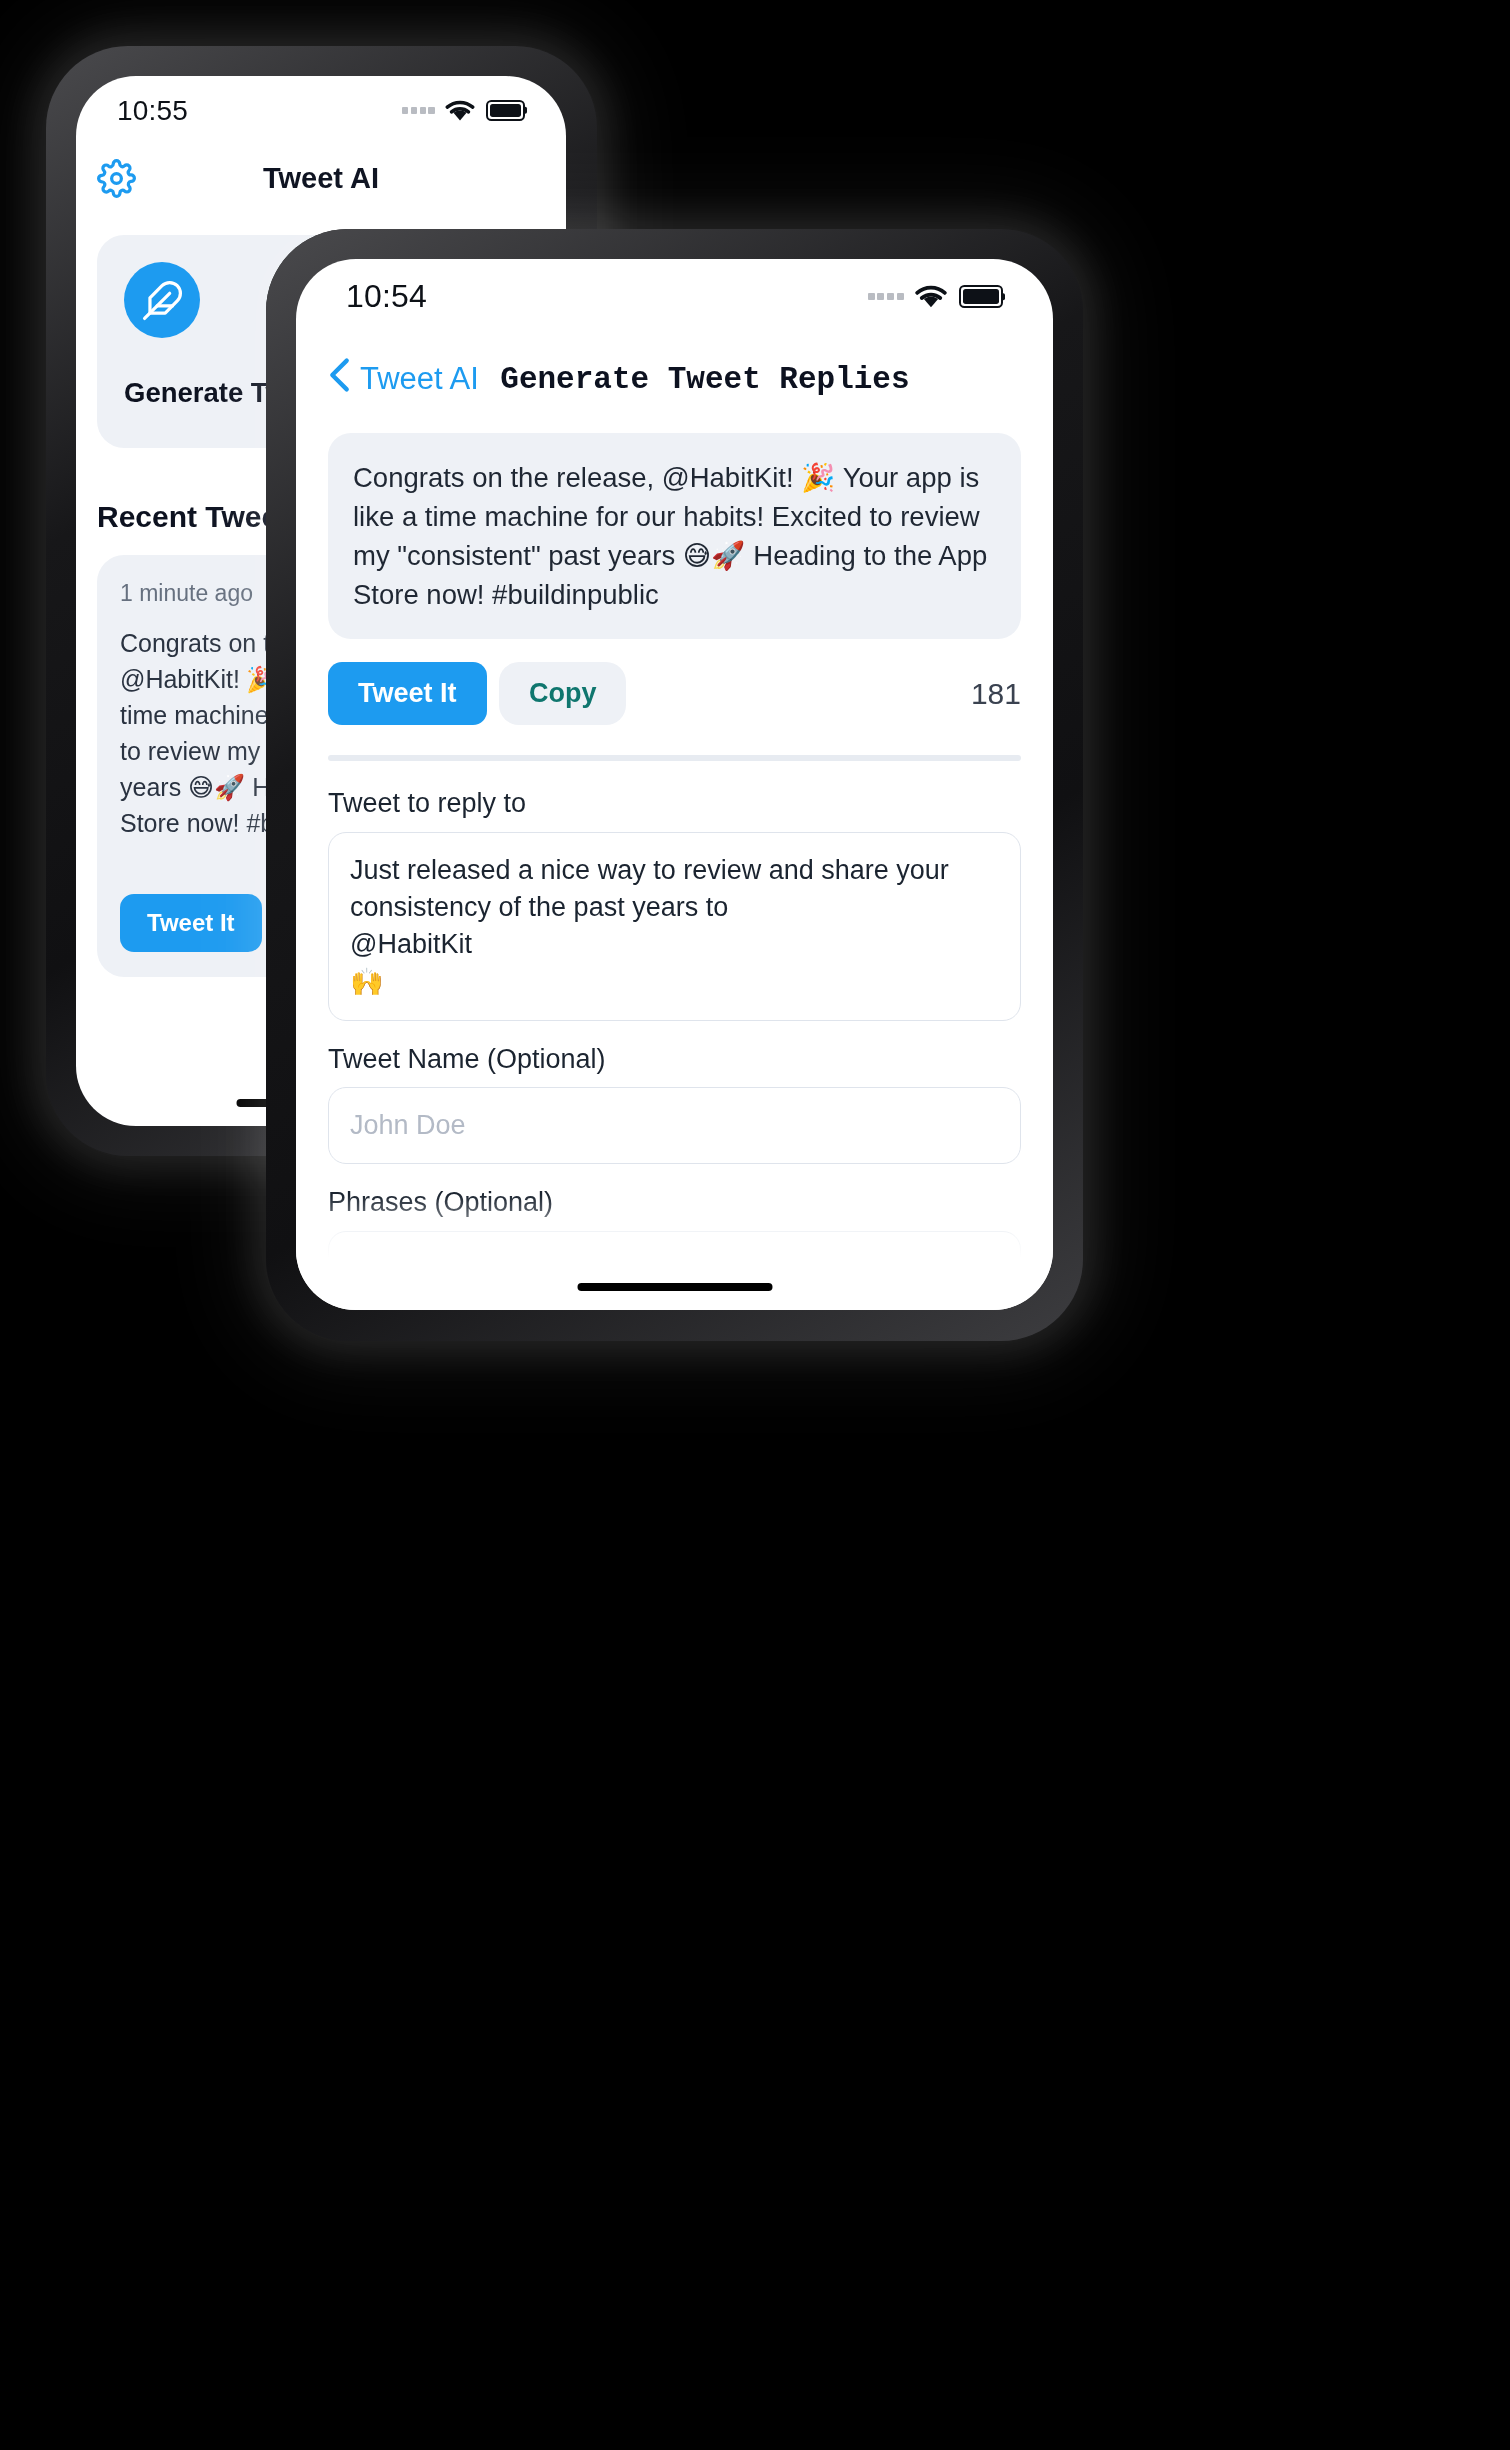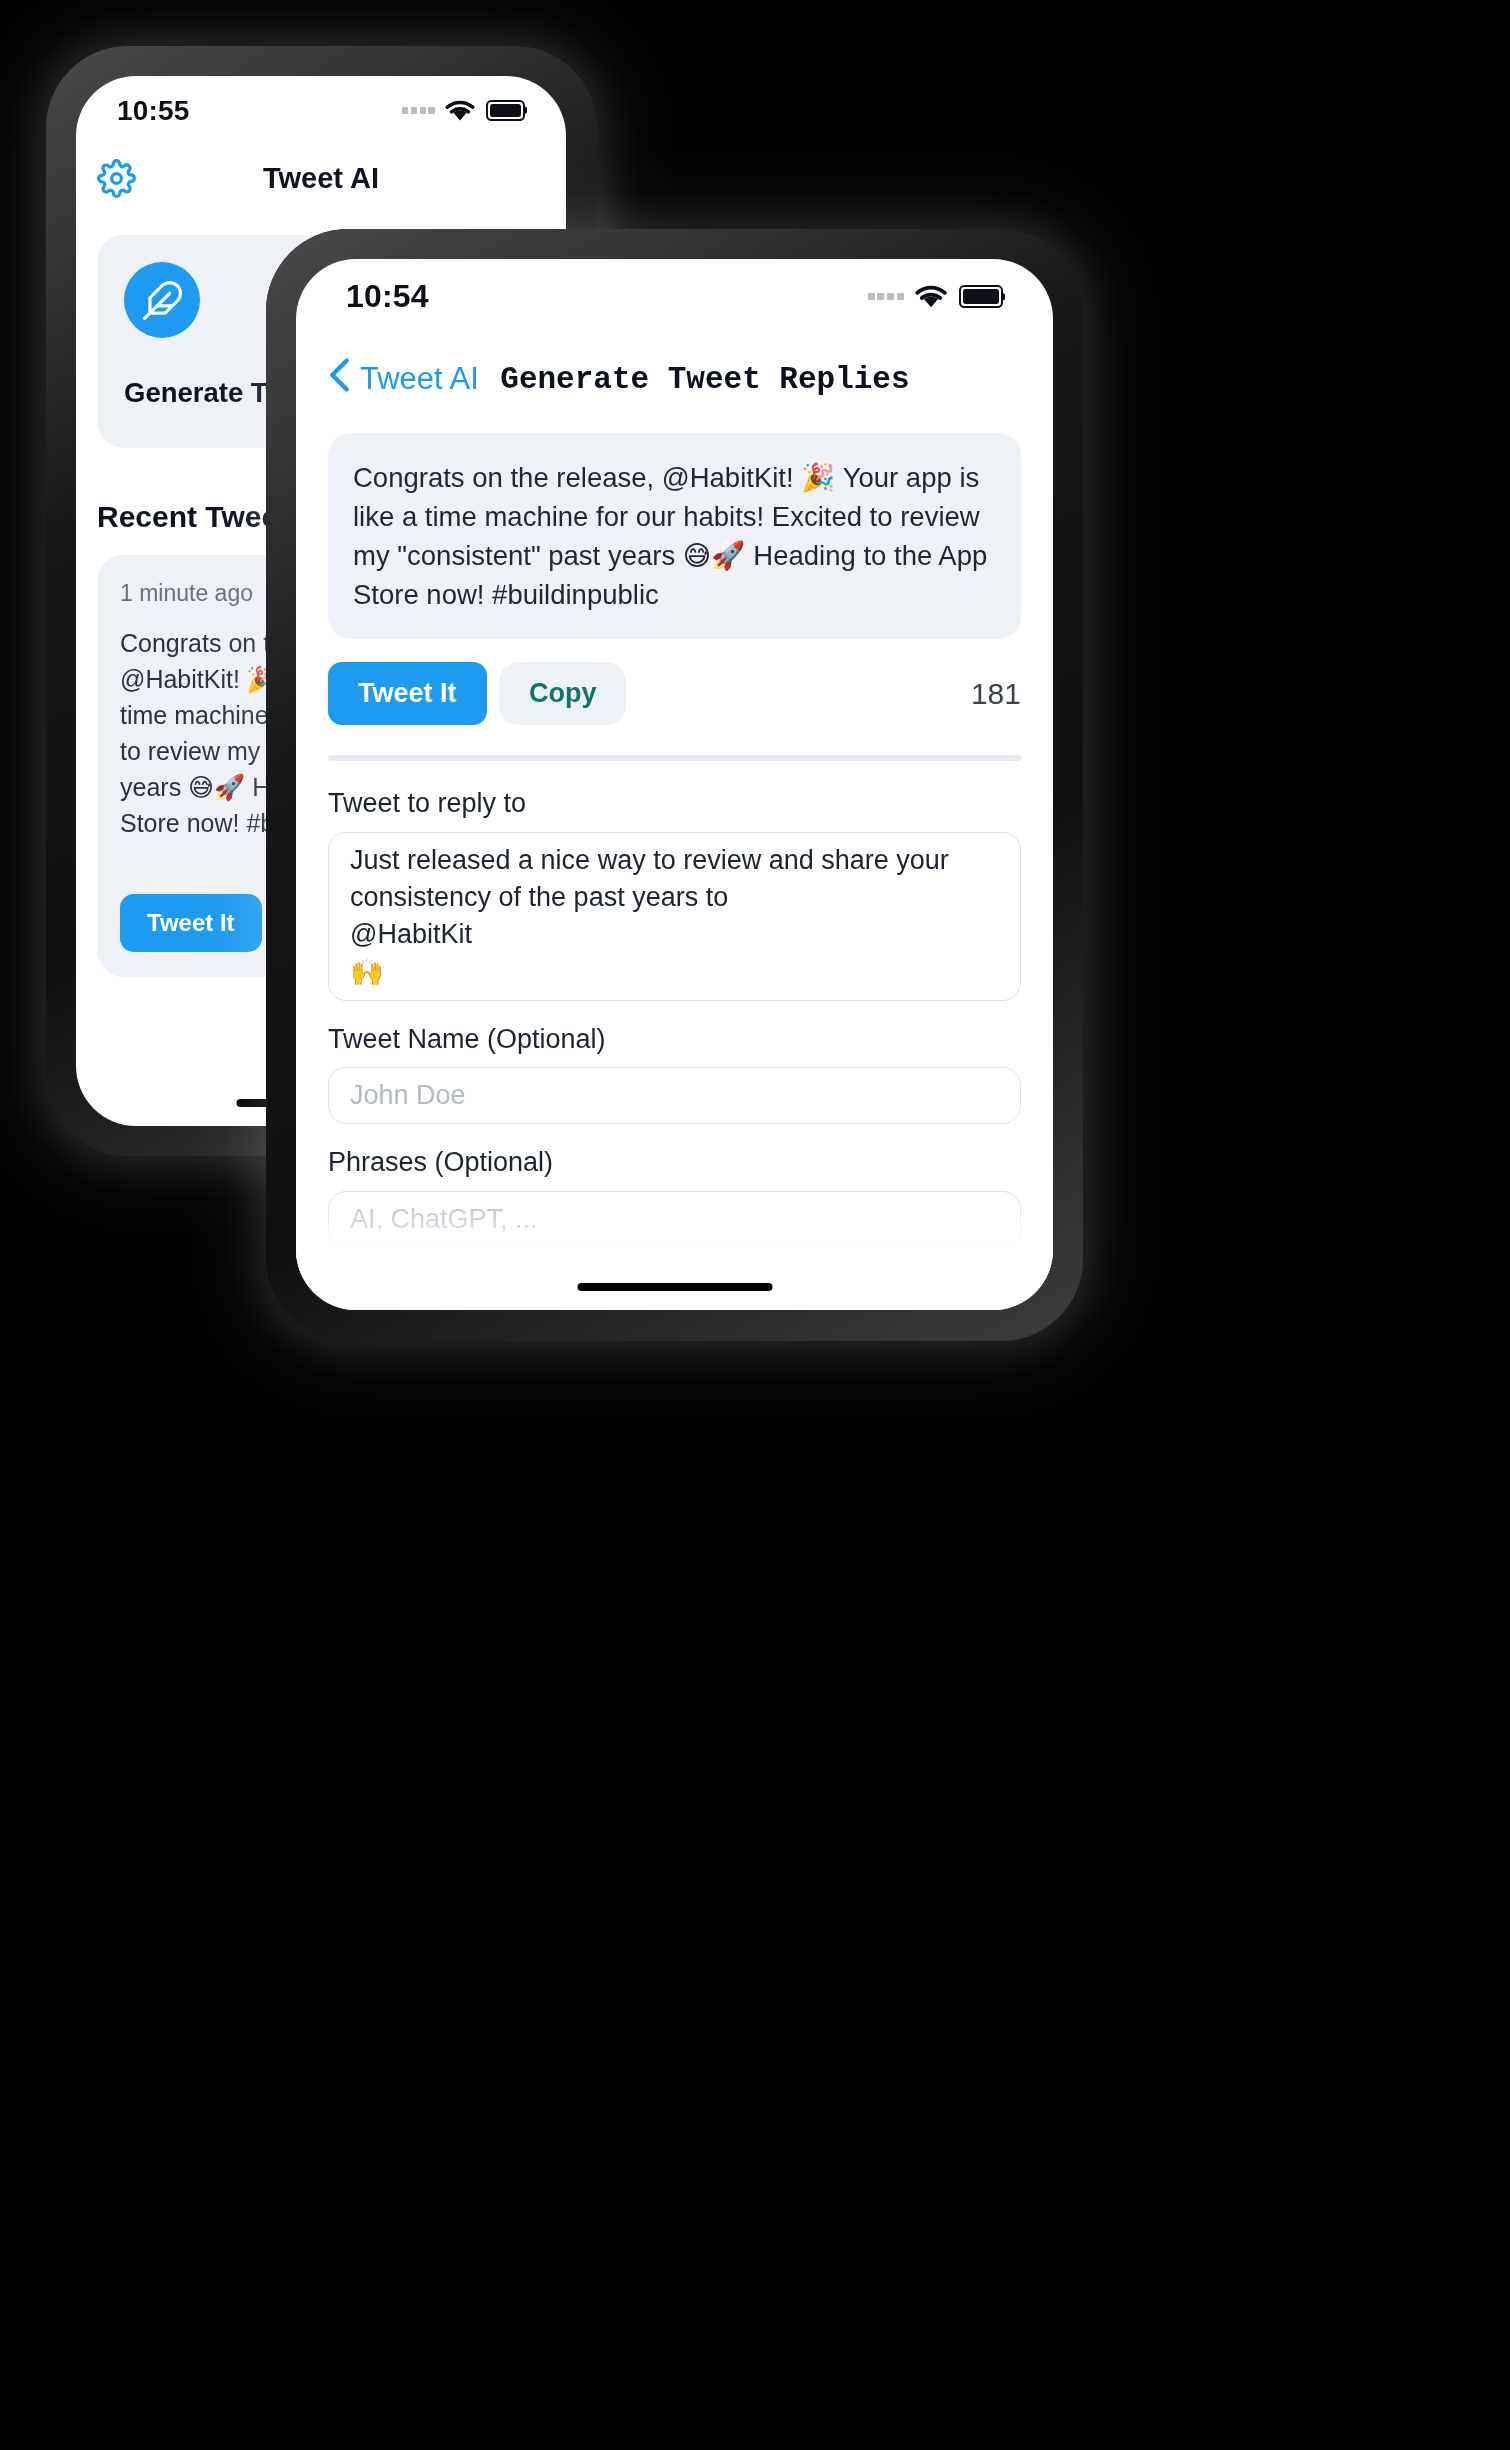--- a/index.html
+++ b/index.html
@@ -21,21 +21,21 @@
   #phone-back{left:46px;top:46px;width:551px;height:1110px;}
   #phone-back .screen{left:30px;top:30px;width:490px;height:1050px;}
 
   
   #phone-front{left:266px;top:229px;width:817px;height:1112px;}
   #phone-front .screen{left:30px;top:30px;width:757px;height:1051px;}
 
   
   .statusbar{display:flex;align-items:center;justify-content:space-between;
              padding:0 46px;box-sizing:border-box;}
-  .sb-time{font-weight:700;color:#0d1117;letter-spacing:0.2px;}
+  .sb-time{font-weight:400;color:#0d1117;letter-spacing:0.2px;}
   .sb-right{display:flex;align-items:center;gap:10.7px;}
   .sig{display:flex;align-items:flex-end;gap:2.7px;}
   .sig i{display:block;background:#b9bcc2;border-radius:0.9px;}
   .wifi{position:relative;display:inline-block;}
   .wifi svg{display:block;}
   .batt{position:relative;border:2.2px solid #0d1117;border-radius:5.3px;box-sizing:border-box;}
   .batt::after{content:"";position:absolute;right:-4.4px;top:50%;transform:translateY(-50%);
                width:2.7px;height:40%;background:#0d1117;border-radius:0 1.8px 1.8px 0;}
   .batt i{position:absolute;left:1.8px;top:1.8px;bottom:1.8px;right:1.8px;background:#0d1117;border-radius:2.7px;}
 
@@ -80,21 +80,21 @@
                min-height:204px;box-sizing:border-box;}
   .result-text{font-size:27.5px;line-height:1.42;color:#1f2733;}
   .result-actions{display:flex;align-items:center;margin-top:23px;}
   .result-actions .btn-primary{font-size:27px;padding:16px 30px;}
   .result-actions .btn-ghost{font-size:27px;padding:16px 30px;margin-left:12.4px;background:#eef1f6;}
   .charcount{margin-left:auto;font-size:30px;color:#3a4250;}
 
   .divider{height:6.2px;background:#e7ebf1;border-radius:3.6px;margin:30px 0 27px 0;}
 
   .field-label{font-size:27px;color:#1b2430;margin-bottom:12.4px;}
-  .field-box{border:1.8px solid #dfe4ec;border-radius:18px;padding:9px 21px;box-sizing:border-box;
+  .field-box{border:1.8px solid #dfe4ec;border-radius:18px;padding:19px 21px;box-sizing:border-box;
              font-size:27px;color:#1b2430;line-height:1.38;background:#fff;}
   .field-box.ph{color:#b3bac6;}
   .field-group{margin-bottom:23px;}
 
   .generate{position:absolute;left:32px;right:32px;bottom:85px;background:#1d9bf0;color:#fff;
             border-radius:19.5px;text-align:center;font-size:30px;font-weight:700;padding:27px 0;}
 
   .fade{position:absolute;left:0;right:0;bottom:0;height:115px;
         background:linear-gradient(to bottom,rgba(255,255,255,0) 0%,#fff 55%);}
 </style>

